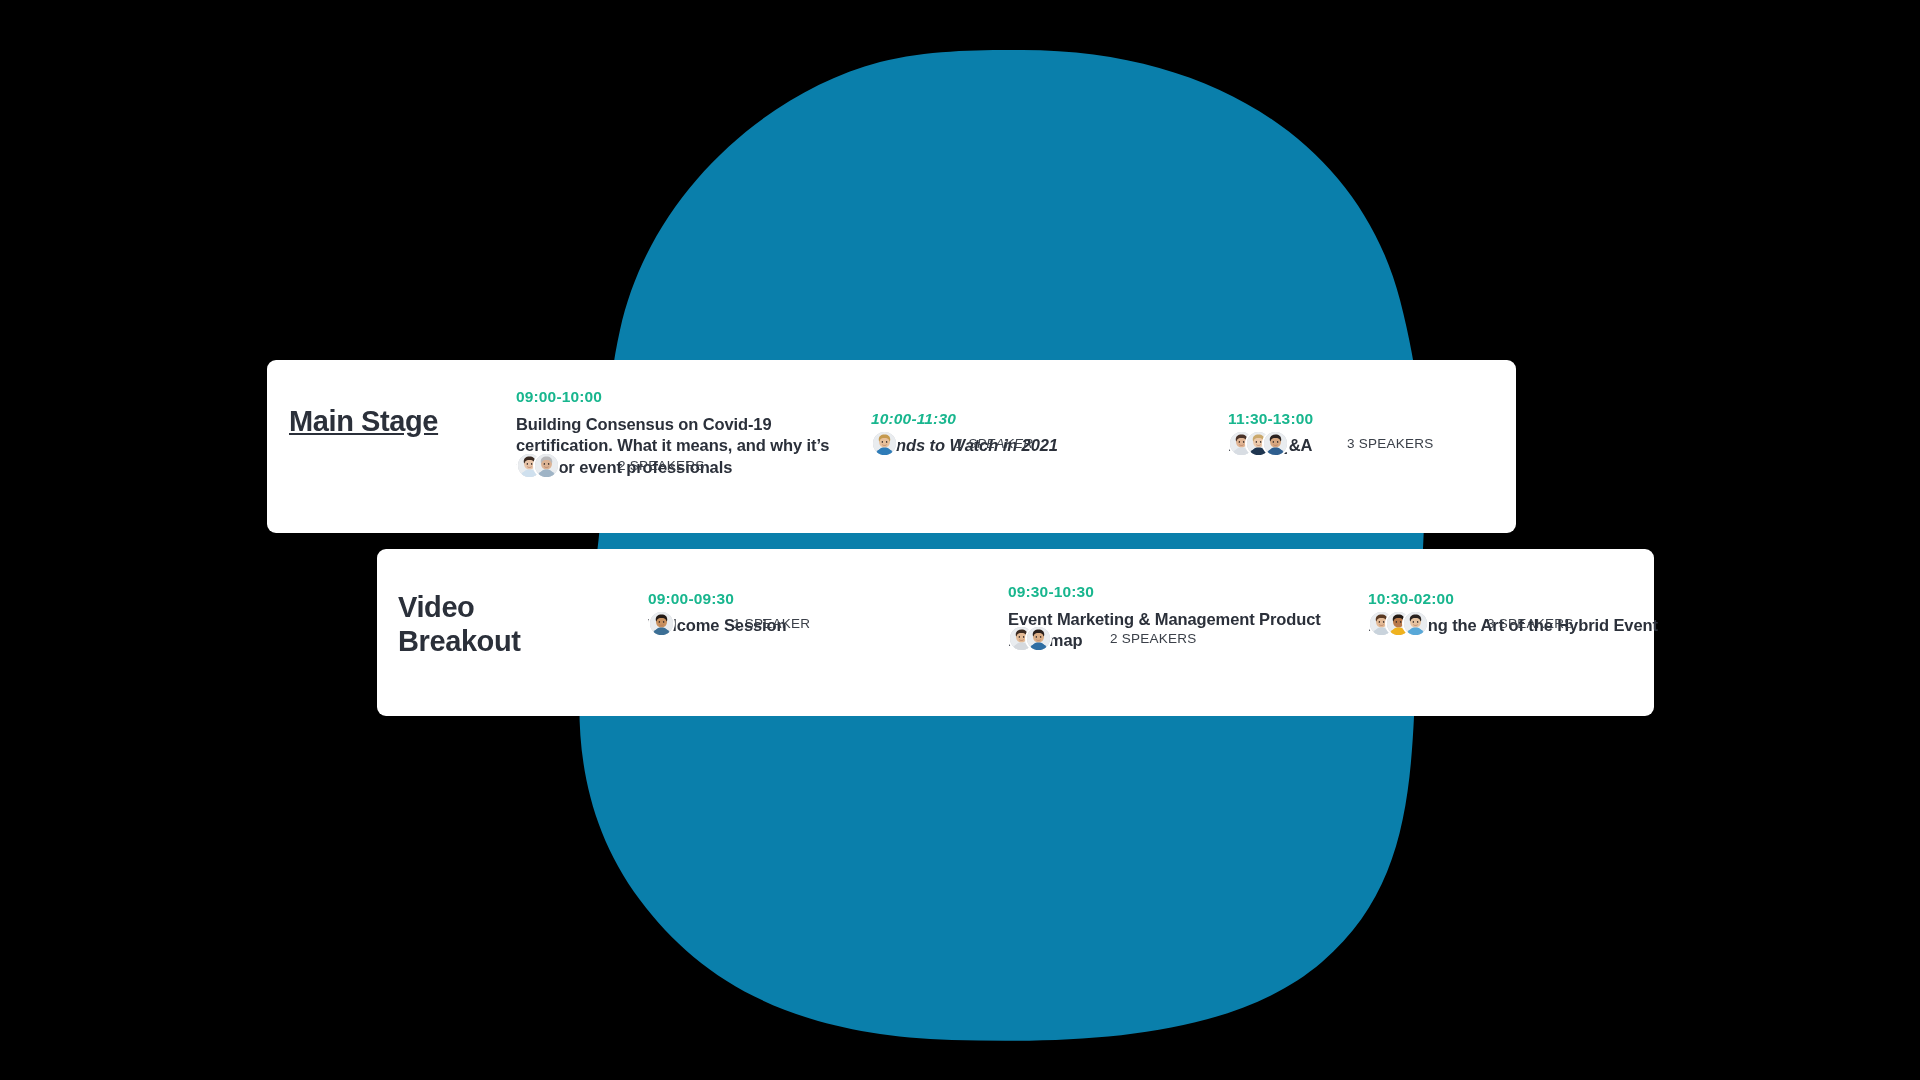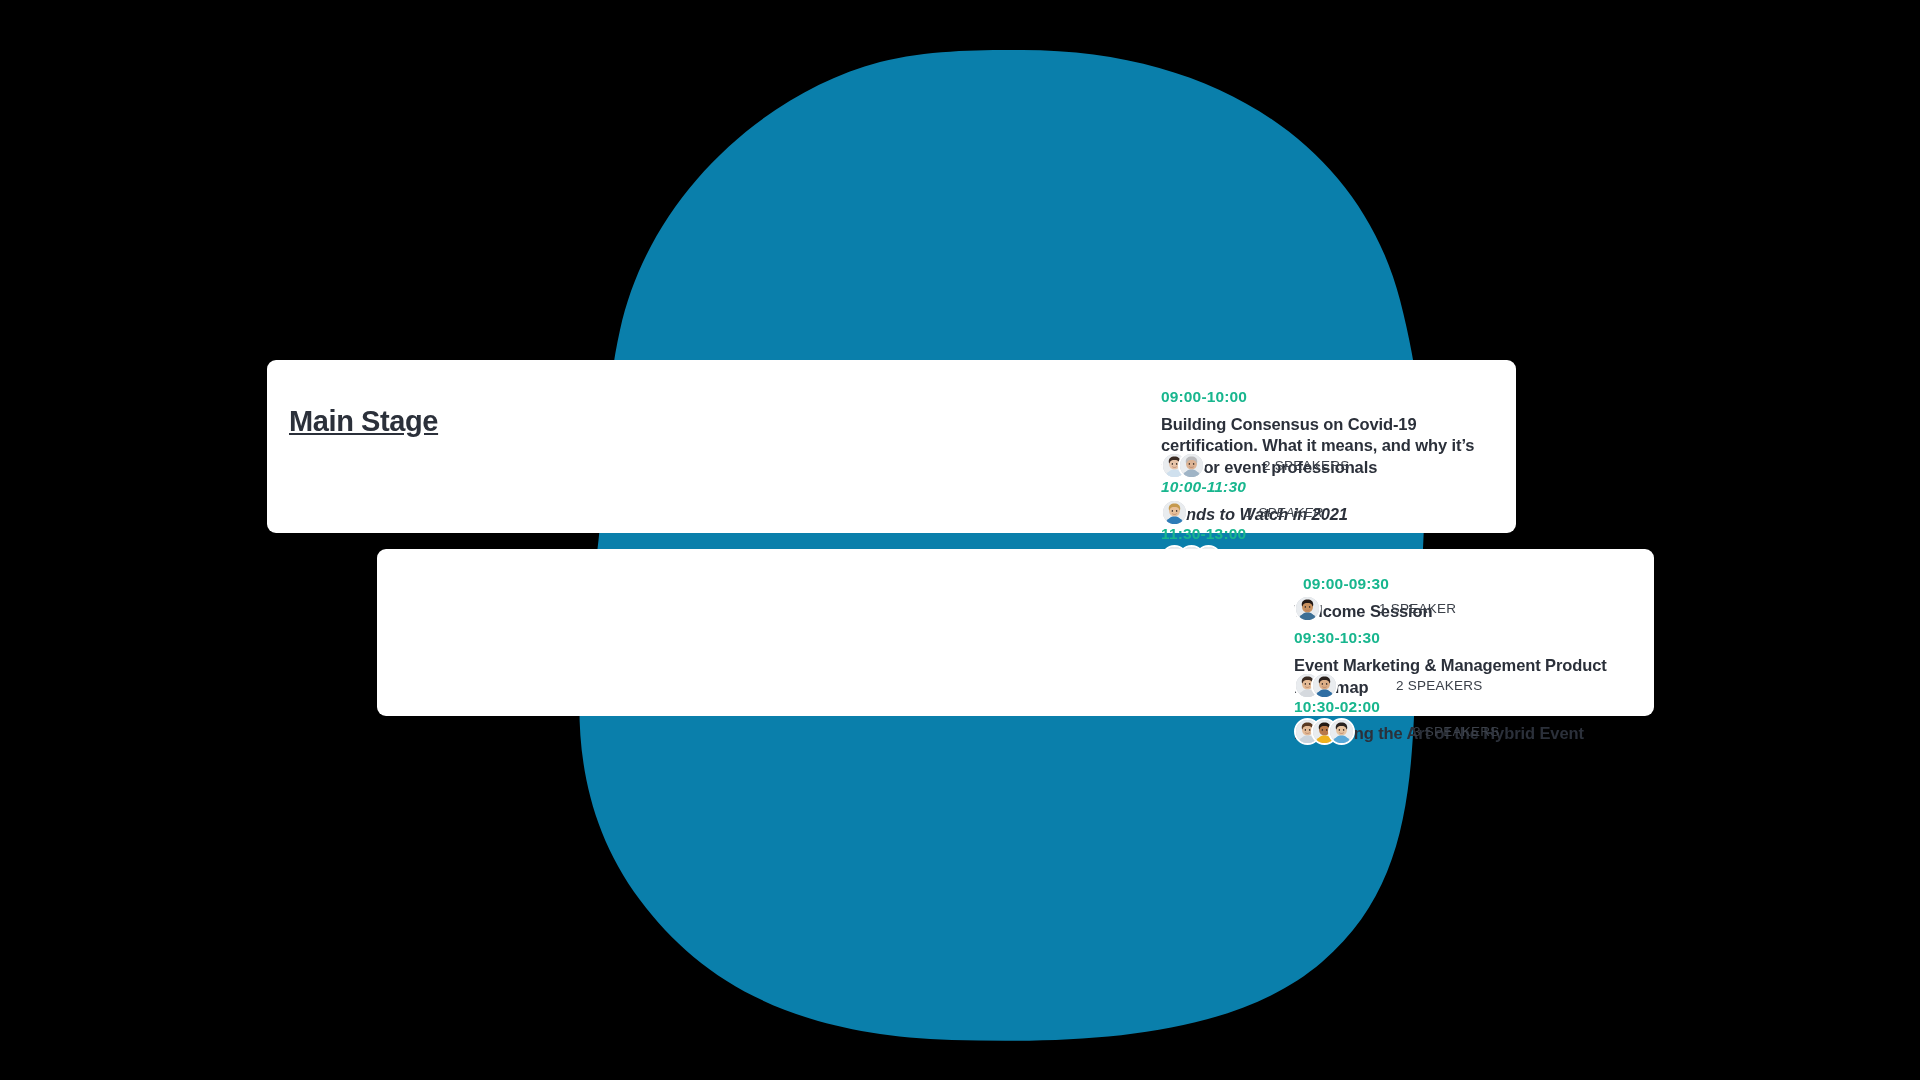--- a/index.html
+++ b/index.html
@@ -74,23 +74,23 @@
   }
   .card--breakout .track-name {
     width: 176px;
     margin-left: 21px;
     font-size: 29px;
     padding-top: 14px;
   }
 
   .sessions {
     display: flex;
-    flex-direction: column;
+    flex-direction: row;
     flex: 1 1 auto;
-    align-items: flex-end;
+    align-items: center;
   }
 
   .session {
     box-sizing: border-box;
     display: flex;
     flex-direction: column;
     position: relative;
   }
 
   .card--main .session { width: 355px; padding-right: 10px; }
@@ -288,25 +288,26 @@
               </div>
           </div>
           <div class="speaker-count" style="color: rgb(59, 64, 73);">3 SPEAKERS</div>
         </div>
       </div>
 
     </div>
   </div>
 
   <div class="card card--breakout" style="background: rgb(255, 255, 255);">
+    <div class="track-name" style="color: rgb(43, 48, 58);">Video Breakout</div>
 
     <div class="sessions">
 
       <div class="session">
-        <div class="session-time" style="color: rgb(24, 182, 142); margin-left: 9px;">09:00-09:30</div>
+        <div class="session-time" style="color: rgb(24, 182, 142);">09:00-09:30</div>
         <div class="session-title" style="color: rgb(43, 48, 58);">Welcome Session</div>
         <div class="speakers" style="bottom:0;">
           <div class="speaker-row">
             <div class="avatar">
                 <svg viewBox="0 0 40 40" xmlns="http://www.w3.org/2000/svg">
                   <rect width="40" height="40" fill="#e9ecef"></rect>
                   <ellipse cx="20" cy="41" rx="16" ry="13" fill="#3c6f95"></ellipse>
                   <path d="M20 6c6 0 9.5 4 9.5 10.5S25.6 27 20 27s-9.5-4-9.5-10.5S14 6 20 6z" fill="#c9915f"></path>
                   <path d="M20 4.5c6.4 0 10 3.6 10 8.6 0 2-.5 3.2-1.1 3.2-.5 0-.6-1.6-1.3-2.9-1-1.9-3.2-2.8-7.6-2.8-4.4 0-6.6.9-7.6 2.8-.7 1.3-.8 2.9-1.3 2.9-.6 0-1.1-1.2-1.1-3.2 0-5 3.6-8.6 10-8.6z" fill="#241a16"></path>
                   <ellipse cx="16.3" cy="17.3" rx="1.25" ry="1.45" fill="#3a2f2a"></ellipse>

